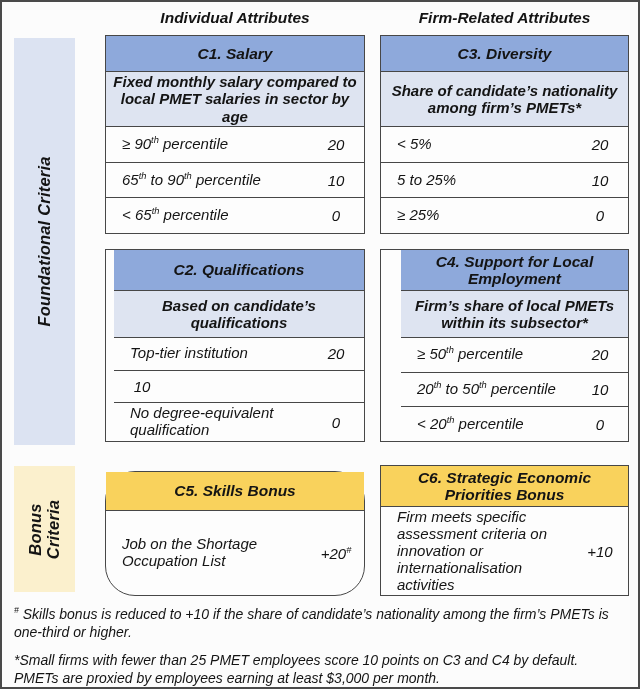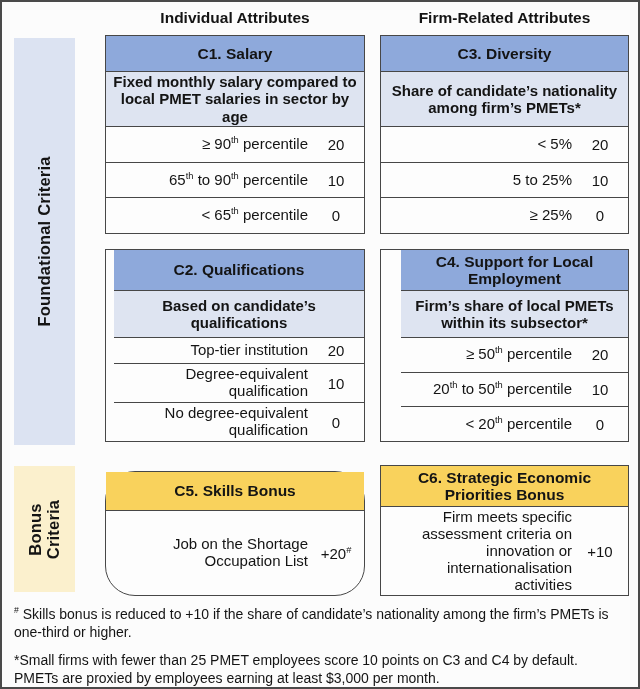--- a/index.html
+++ b/index.html
@@ -1,19 +1,19 @@
 <!DOCTYPE html>
 <html style="--header-blue: #8ea9db; --light-blue: #dee4f1; --strip-blue: #dce3f2; --header-gold: #f9d25c; --strip-cream: #fbf0cd;"><head>
 <meta charset="utf-8">
 <style>
   html,body { margin:0; padding:0; background:#ffffff; }
   .frame {
     position:relative; width:640px; height:689px; box-sizing:border-box;
     background:#fcfcfc; border:2px solid #4a4a4a; overflow:hidden;
-    font-family:"Liberation Sans","DejaVu Sans",sans-serif; color:#141414;
+    font-family:"Liberation Sans","DejaVu Sans",sans-serif; color:#141414;font-style:italic;
   }
   .col-header {
     position:absolute; top:7px; font-weight:bold; font-size:15.5px;
     text-align:center;
   }
   .col-header.ind { left:103px; width:260px; }
   .col-header.firm { left:378px; width:249px; }
 
   .strip { position:absolute; left:12px; width:61px; }
   .strip.foundational { top:36px; height:407px; background:var(--strip-blue,#dce3f2); }
@@ -38,21 +38,21 @@
     font-weight:bold; font-size:15px; line-height:1.16; padding:2px 4px;
     box-sizing:border-box; background:var(--light-blue,#dee4f1);
   }
   .hdr-a { height:35px; flex:none; }
   .hdr-b { height:40px; flex:none; }
   .hdr-c { height:38px; flex:none; }
   .desc-a { height:55px; flex:none; }
   .desc-b { height:47px; flex:none; }
 
   .srow { flex:1; display:flex; align-items:center; }
-  .srow .lbl { flex:1; text-align:right; font-size:15px; line-height:1.13; padding:2px 0 2px 16px; }
+  .srow .lbl { flex:1; text-align:left; font-size:15px; line-height:1.13; padding:2px 0 2px 16px; }
   .srow .scr { width:56px; text-align:center; font-size:15px; }
 
   sup { font-size:62%; vertical-align:super; line-height:0; }
 
   .footnotes { position:absolute; left:12px; width:618px; top:603px; font-size:14px; line-height:1.32; }
   .footnotes p { margin:0 0 9px 0; }
 
   .c1 { left:103px; top:33px;  width:260px; height:199px; }
   .c3 { left:378px; top:33px;  width:249px; height:199px; }
   .c2 { left:103px; top:247px; width:260px; height:193px;padding-left:8px; }
@@ -115,21 +115,20 @@
   </div>
 
   <div class="box c2">
     <div class="cell box-hdr bg-blue hdr-b">C2. Qualifications</div>
     <div class="cell box-desc desc-b">Based on candidate’s qualifications</div>
     <div class="srow">
       <div class="lbl">Top-tier institution</div>
       <div class="scr">20</div>
     </div>
     <div class="srow">
-      <div class="lbl">Degree-equivalent qualification</div>
       <div class="scr">10</div>
     </div>
     <div class="srow">
       <div class="lbl">No degree-equivalent qualification</div>
       <div class="scr">0</div>
     </div>
   </div>
 
   <div class="box c4">
     <div class="cell box-hdr bg-blue hdr-b">C4. Support for Local Employment</div>

